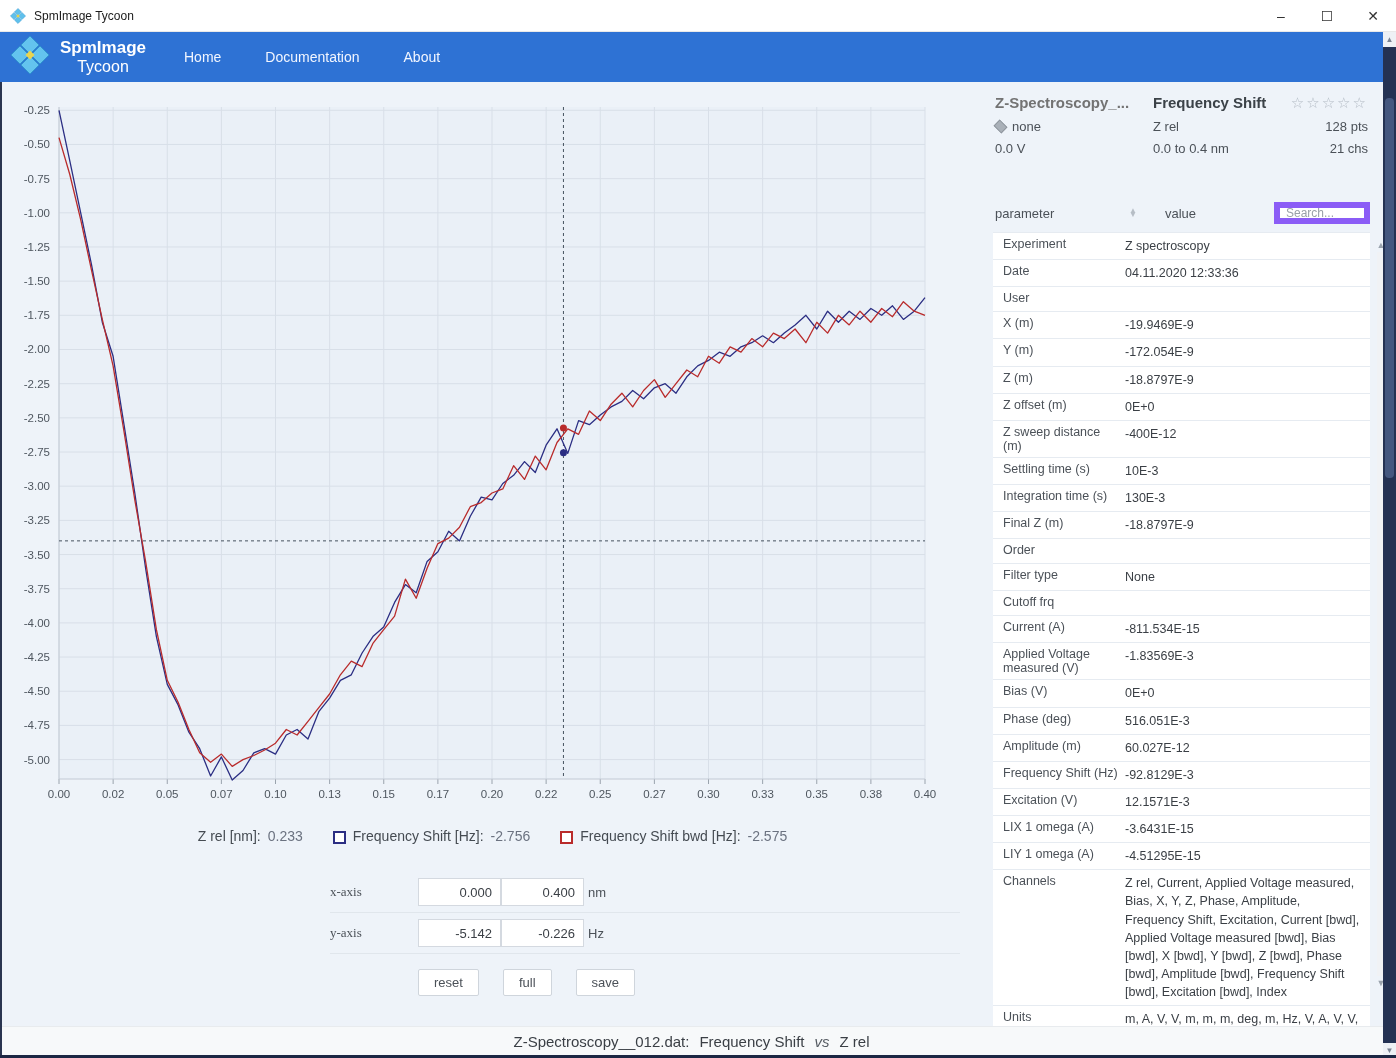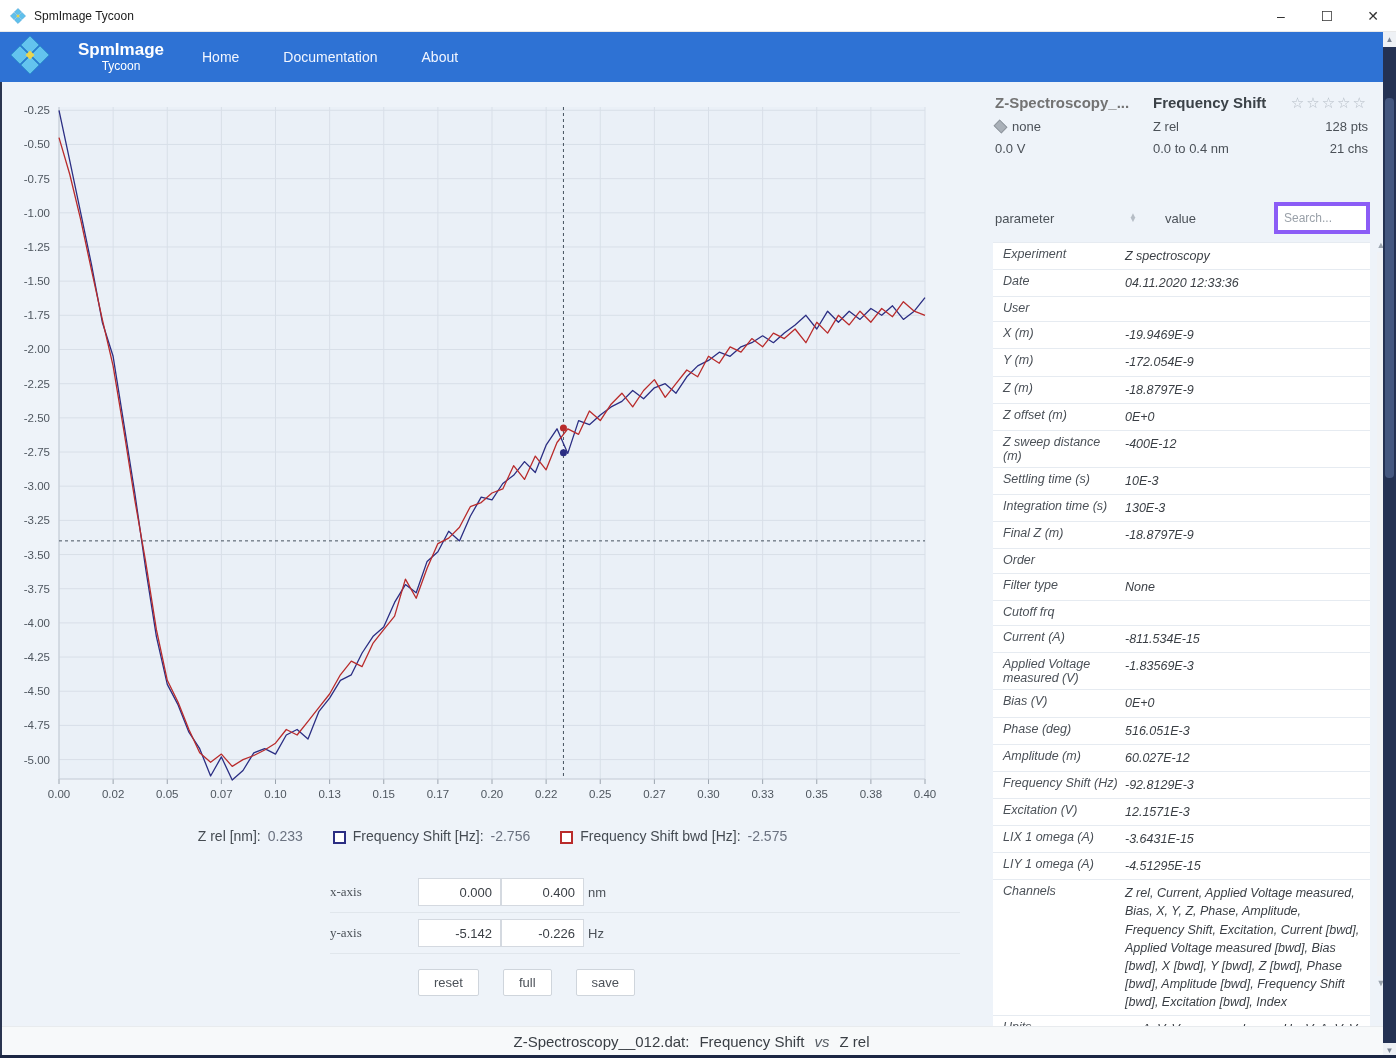--- a/index.html
+++ b/index.html
@@ -11,24 +11,24 @@
   .titlebar { height:32px; background:#ffffff; display:flex; align-items:center;
     border-bottom:1px solid #e9e9e9; position:relative; z-index:5; }
   .titlebar .app-icon { margin:0 8px 0 10px; display:flex; }
   .titlebar .app-title { font-size:12px; color:#1b1b1b; }
   .win-btns { margin-left:auto; display:flex; height:100%; }
   .win-btn { width:46px; height:100%; display:flex; align-items:center; justify-content:center;
     font-size:14px; color:#333; cursor:default; }
 
   
   .nav { height:50px; background:#2e72d4; display:flex; align-items:center; padding-left:10px; position:relative; z-index:4; }
-  .brand { display:flex; align-items:center; gap:28px; }
+  .brand { display:flex; align-items:center; gap:10px; }
   .brand-text { color:#fff; text-align:center; line-height:1.15; }
   .brand-line1 { font-weight:bold; font-size:17px; }
-  .brand-line2 { font-size:12px; }
+  .brand-line2 { font-size:16px; }
   .nav-links { display:flex; margin-left:38px; gap:44px; }
   .nav-link { color:#f2f6ff; font-size:14px; cursor:pointer; }
 
   
   .main { display:flex; height:944px; position:relative; }
   .chart-col { width:985px; flex:none; position:relative; }
   .panel { flex:1; position:relative; padding:10px 26px 0 8px; }
 
   
   #chart-svg { display:block; }
@@ -62,26 +62,26 @@
   .stars { color:#b4bcc5; font-size:15px; letter-spacing:2px; text-align:right; cursor:pointer; }
   .bg-item { display:flex; align-items:center; gap:6px; }
   .diamond { width:11px; height:11px; background:#a9b0b8; transform:rotate(45deg) scale(1,.78);
     border:1px solid #8d949c; }
 
   .tbl-header { display:flex; align-items:center; margin:46px 0 8px 2px; font-size:13px; color:#4b5158; }
   .th-param { width:110px; }
   .sort-icon { display:inline-flex; flex-direction:column; line-height:.55; font-size:8px;
     color:#b6bdc6; vertical-align:middle; margin-left:24px; cursor:pointer; }
   .th-value { margin-left:28px; flex:1; }
-  .search-input { width:96px; height:32px; border:4px solid #8b5cf6; background:#fff;
+  .search-input { width:96px; height:22px; border:6px solid #8b5cf6; background:#fff;
     font-size:12px; padding:0 6px; color:#3a3f45;
     font-family:"Liberation Sans","DejaVu Sans",sans-serif; }
   .search-input::placeholder { color:#9aa1a9; }
 
-  .param-table { background:#fff; border-top:1px solid #e6ebf1;font-style:italic; }
+  .param-table { background:#fff; border-top:1px solid #e6ebf1; }
   .p-row { display:flex; border-bottom:1px solid #e6ebf1; min-height:25px; align-items:flex-start; }
   .p-label { flex:none; width:132px; padding:4px 4px 4px 10px; font-size:12.5px; color:#4b5158; }
   .p-value { flex:1; padding:4px 8px 4px 0; font-size:12.5px; color:#3a3f45; line-height:1.45; }
 
   
   .tbl-scroll { position:absolute; right:8px; top:158px; bottom:38px; width:14px;
     display:flex; flex-direction:column; align-items:center; color:#9aa3ad; font-size:9px; }
   .tbl-scroll .track { flex:1; width:8px; background:#f0f2f5; margin:2px 0; }
 
   

